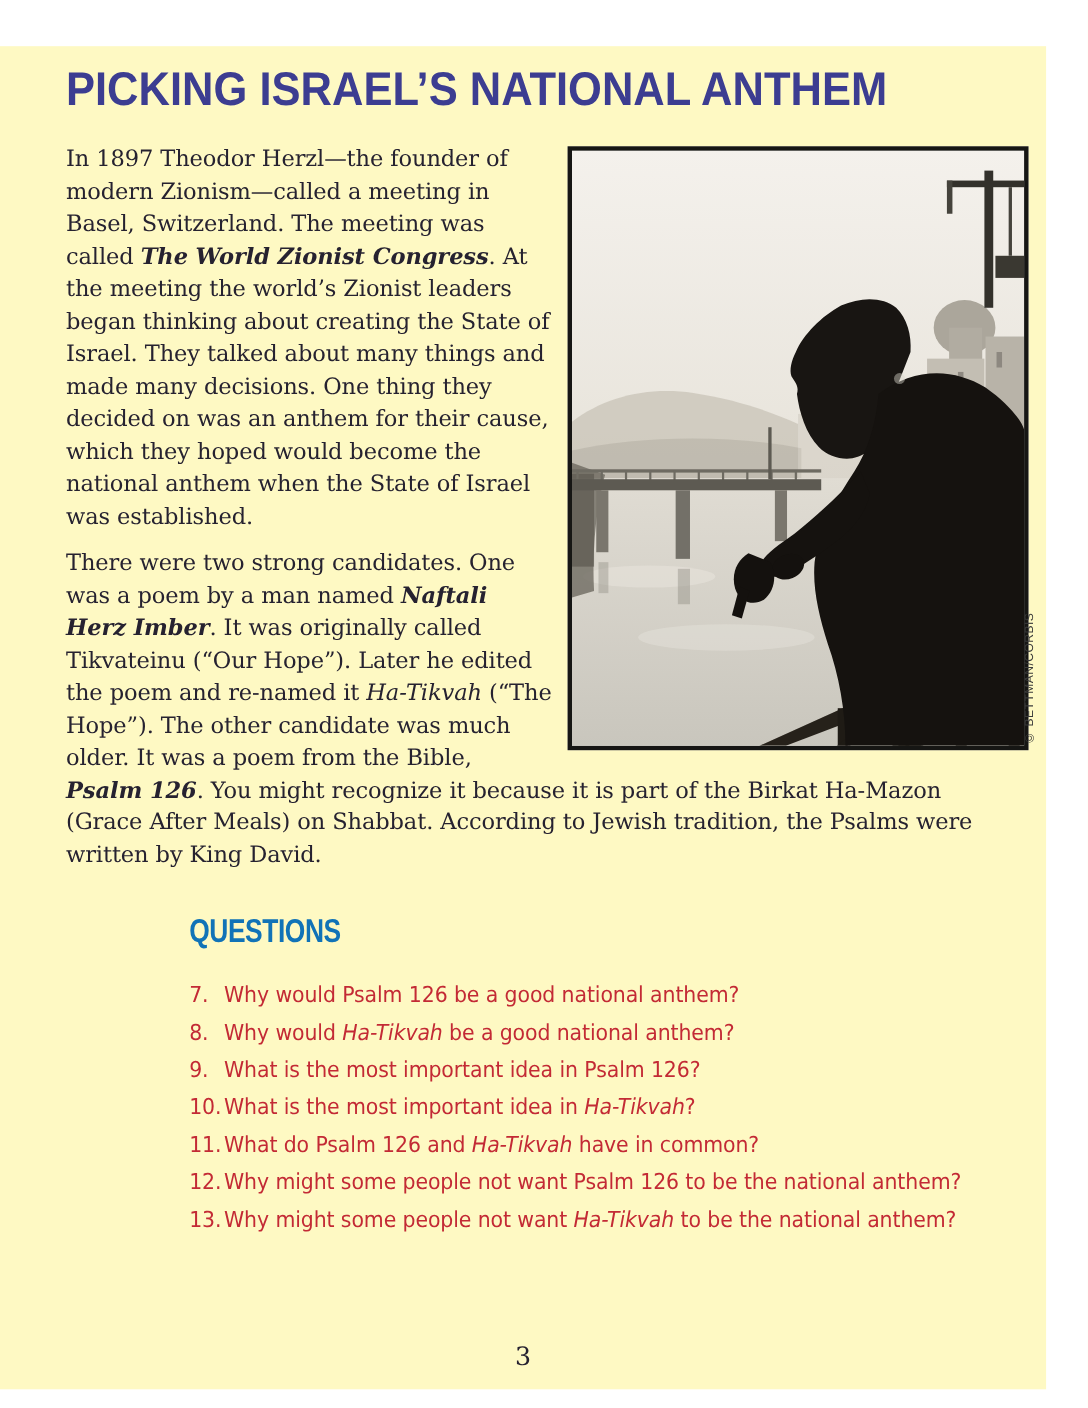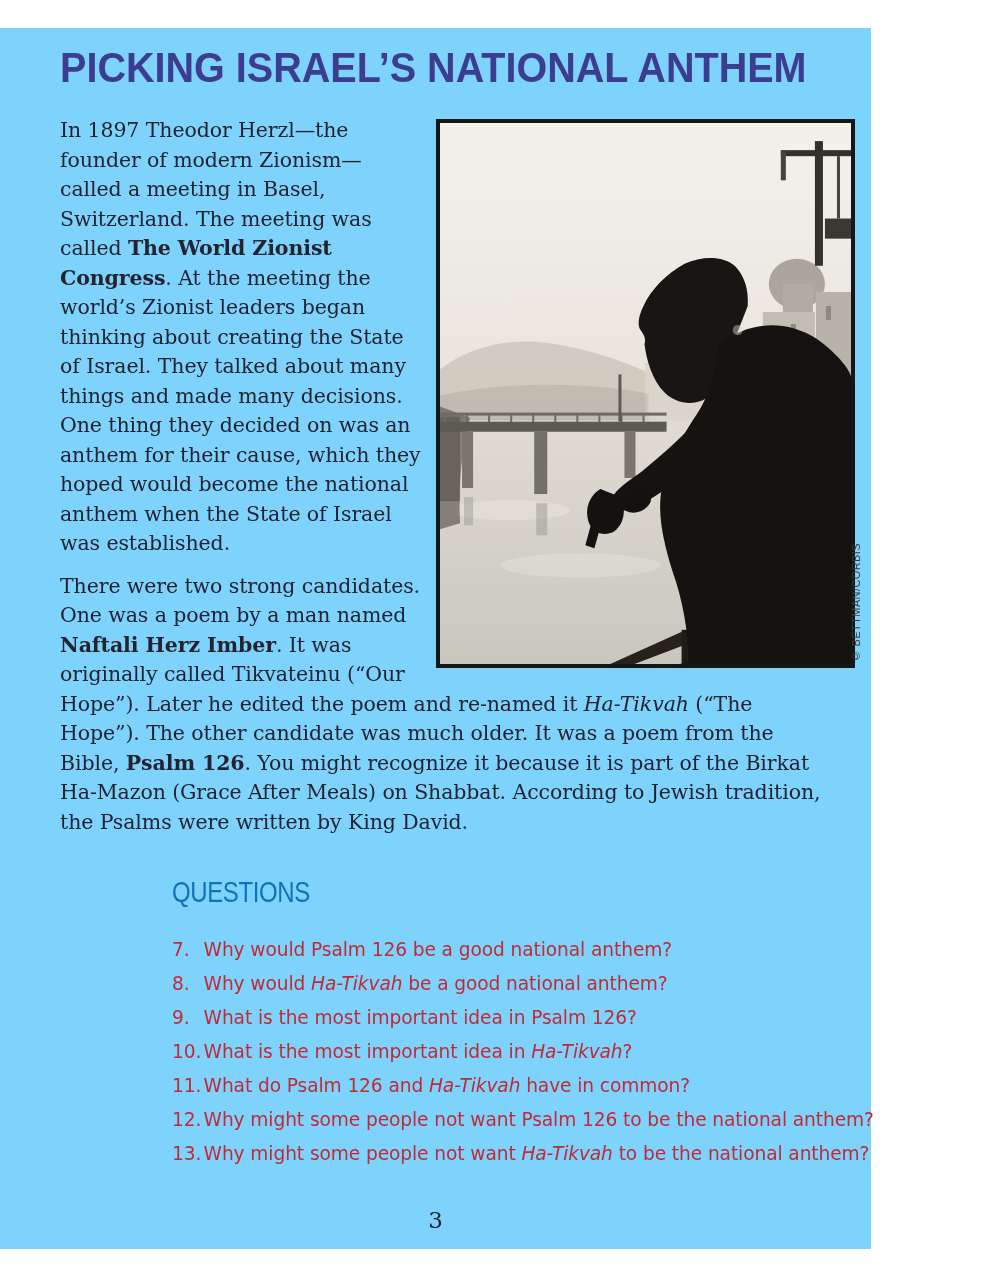--- a/index.html
+++ b/index.html
@@ -1,22 +1,22 @@
 <!DOCTYPE html>
 <html><head>
 <meta charset="utf-8">
 <style>
   html,body{margin:0;padding:0;}
   body{
     width:989px;height:1280px;background:#ffffff;position:relative;
     font-family:"DejaVu Serif", serif;overflow:hidden;
   }
   .page{
-    position:absolute;top:28px;left:0;width:871px;height:1221px;
-    background:#7dd3fc;
+    position:absolute;top:42px;left:0;width:951px;height:1221px;
+    background:#fef9c3;
   }
   h1.title{
     margin:16px 0 0 60px;
     font-family:"Liberation Sans", sans-serif;
     font-weight:bold;font-size:43px;line-height:1.08;color:#3C3D91;
     transform:scaleX(0.92);transform-origin:0 50%;white-space:nowrap;
     letter-spacing:0;
   }
   .content{
     padding:26px 46px 0 60px;
@@ -29,26 +29,26 @@
     border:4px solid #161614;box-sizing:border-box;
   }
   figure.photo svg{display:block;width:100%;height:100%;}
   .credit{
     position:absolute;right:-20px;bottom:2px;
     writing-mode:vertical-rl;transform:rotate(180deg);
     font-family:"Liberation Sans", sans-serif;font-size:11px;color:#3a3a3a;
     letter-spacing:0.4px;white-space:nowrap;
   }
   .body-para{margin:0 0 13px 0;}
-  .seg-bold{font-weight:bold;}
+  .seg-bold{font-weight:bold;font-style:italic;}
   .seg-italic{font-style:italic;}
   .questions{clear:none;margin:40px 0 0 112px;}
   h2.q-heading{
     margin:0;font-family:"Liberation Sans", sans-serif;
-    font-size:30px;line-height:1;color:#1173B7;font-weight:normal;
+    font-size:30px;line-height:1;color:#1173B7;font-weight:bold;
   }
   h2.q-heading .condensed{
     display:inline-block;transform:scaleX(0.8);transform-origin:0 50%;
     letter-spacing:-0.5px;white-space:nowrap;
   }
   ol.q-list{
     list-style:none;margin:32px 0 0 0;padding:0;
     font-family:"DejaVu Sans", sans-serif;font-size:20px;color:#C32A35;
   }
   li.q-item{

